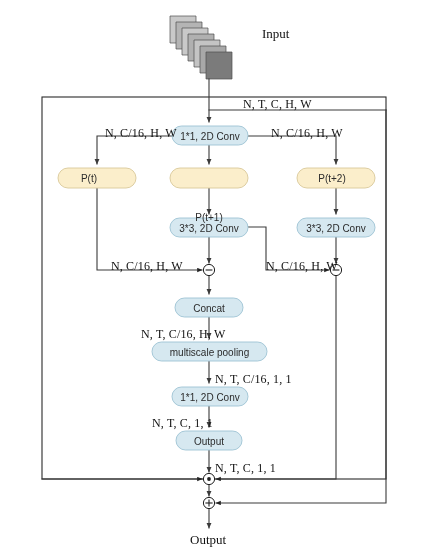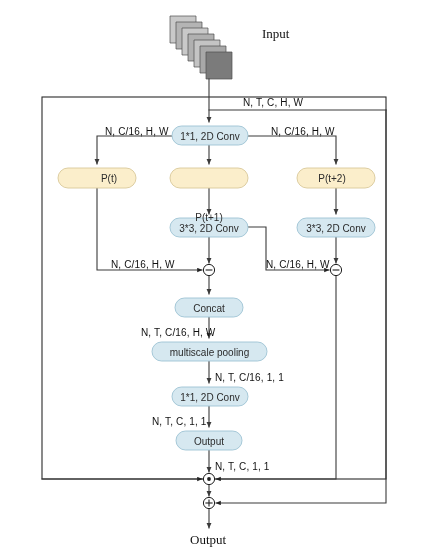--- a/index.html
+++ b/index.html
@@ -4,22 +4,22 @@
 <style>
   html,body{margin:0;padding:0;background:#ffffff;}
   body{
     width:431px;height:548px;position:relative;overflow:hidden;
     font-family:"Liberation Serif", serif;
     color:#1a1a1a;
   }
   #canvas{position:absolute;left:0;top:0;width:431px;height:548px;}
   .lbl{
     position:absolute;
-    font-family:Liberation Sans, sans-serif;
-    font-size:10px;
+    font-family:Liberation Serif, serif;
+    font-size:12px;
     letter-spacing:0.15px;
     color:#111;
     white-space:nowrap;
     line-height:1;
   }
   .nodelbl{
     position:absolute;
     font-family:Liberation Sans, sans-serif;
     font-size:10px;
     color:#2b2b2b;
@@ -136,21 +136,21 @@
     <rect x="170" y="218" width="78" height="19" rx="9.5" ry="9.5" fill="#d6e8f0" stroke="#9dc3d4" stroke-width="0.9"></rect>
     <rect x="297" y="218" width="78" height="19" rx="9.5" ry="9.5" fill="#d6e8f0" stroke="#9dc3d4" stroke-width="0.9"></rect>
     <rect x="175" y="298" width="68" height="19" rx="9.5" ry="9.5" fill="#d6e8f0" stroke="#9dc3d4" stroke-width="0.9"></rect>
     <rect x="152" y="342" width="115" height="19" rx="9.5" ry="9.5" fill="#d6e8f0" stroke="#9dc3d4" stroke-width="0.9"></rect>
     <rect x="172" y="387" width="76" height="19" rx="9.5" ry="9.5" fill="#d6e8f0" stroke="#9dc3d4" stroke-width="0.9"></rect>
     <rect x="176" y="431" width="66" height="19" rx="9.5" ry="9.5" fill="#d6e8f0" stroke="#9dc3d4" stroke-width="0.9"></rect>
   </g>
 </svg>
 
 <div class="nodelbl" style="left:172px;top:132px;width:76px;">1*1, 2D Conv</div>
-<div class="nodelbl" style="left:58px;top:174px;width:62px;padding-left:20px;">P(t)</div>
+<div class="nodelbl" style="left:58px;top:174px;width:62px;">P(t)</div>
 <div class="nodelbl" style="left:170px;top:174px;width:78px;margin-top:39px;">P(t+1)</div>
 <div class="nodelbl" style="left:297px;top:174px;width:70px;">P(t+2)</div>
 <div class="nodelbl" style="left:170px;top:224px;width:78px;">3*3, 2D Conv</div>
 <div class="nodelbl" style="left:297px;top:224px;width:78px;">3*3, 2D Conv</div>
 <div class="nodelbl" style="left:175px;top:304px;width:68px;">Concat</div>
 <div class="nodelbl" style="left:152px;top:348px;width:115px;text-align:center;">multiscale pooling</div>
 <div class="nodelbl" style="left:172px;top:393px;width:76px;">1*1, 2D Conv</div>
 <div class="nodelbl" style="left:176px;top:437px;width:66px;">Output</div>
 
 <div class="lbl" style="left:243px;top:98px;">N, T, C, H, W</div>

